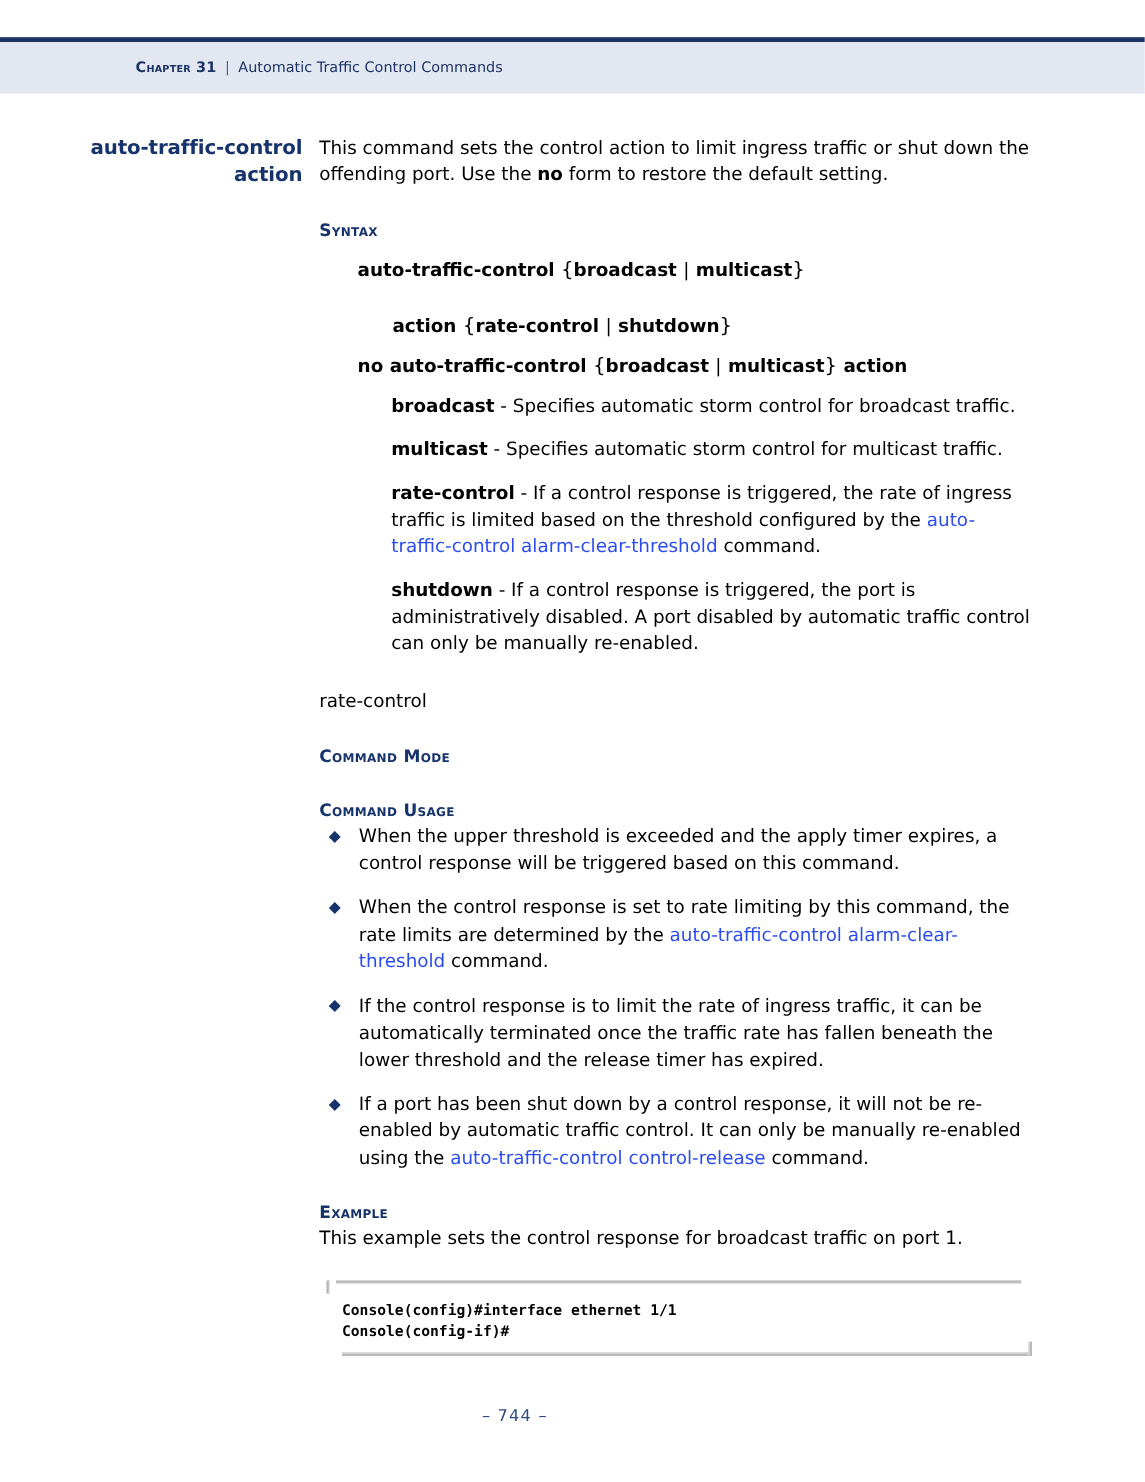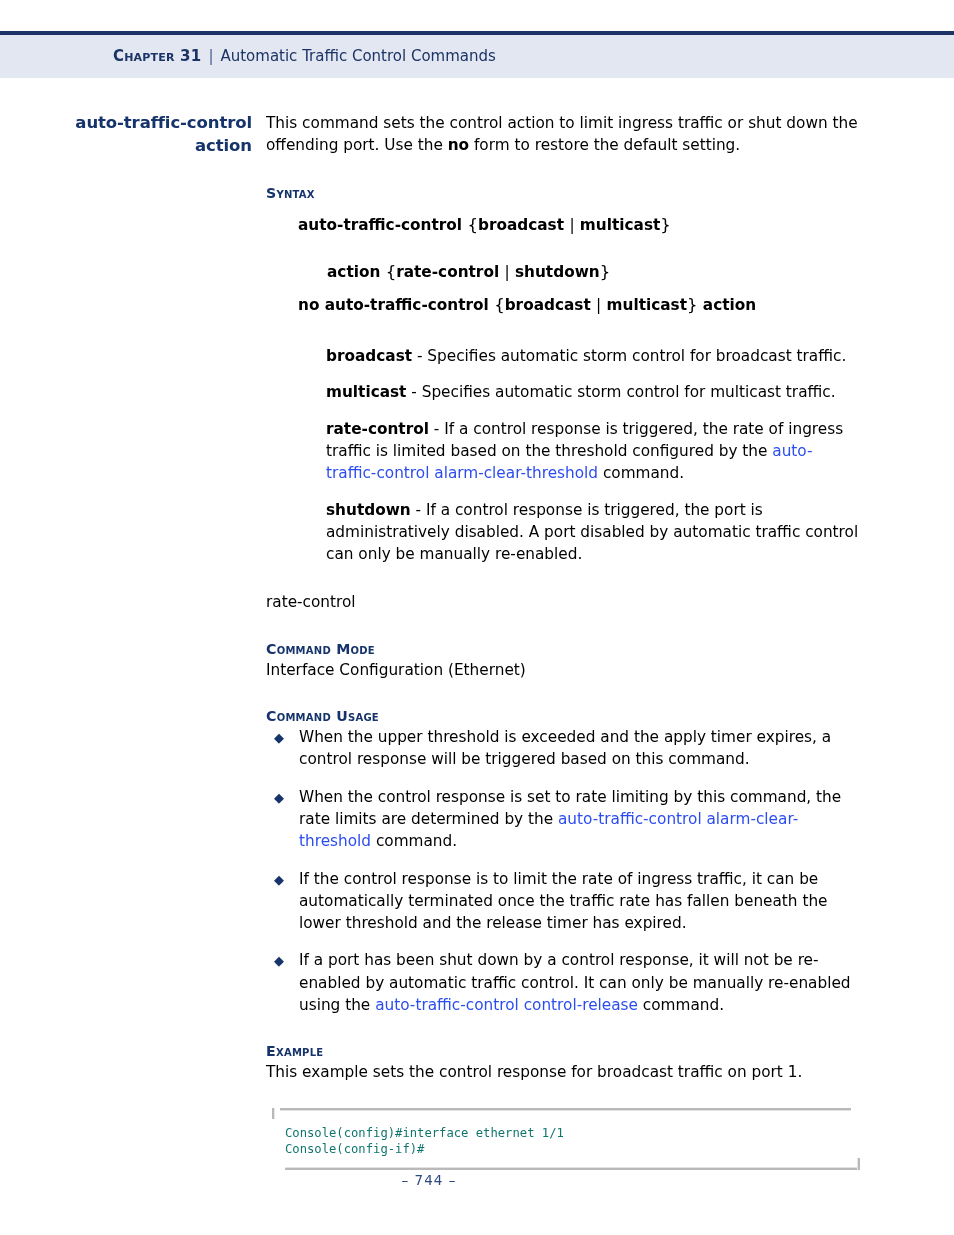--- a/index.html
+++ b/index.html
@@ -26,21 +26,21 @@
     background: #e3e7f1;
     border-top: 4px solid #1b3365;
     box-sizing: border-box;
   }
   .page-header-inner {
     position: absolute;
     left: 113px;
     top: 12px;
     white-space: nowrap;
     color: #1b3365;
-    font-size: 15px;
+    font-size: 12px;
     line-height: 18px;
   }
   .chapter-label {
     font-weight: bold;
     font-variant: small-caps;
     letter-spacing: 0.2px;
   }
   .header-sep {
     padding: 0 7px;
     color: #4a5f8e;
@@ -123,21 +123,21 @@
     font-size: 16.5px;
   }
   .pipe {
     font-weight: normal;
   }
   .syntax-gap { height: 10px; }
 
   
   .params {
     padding-left: 60px;
-    margin-top: 29px;
+    margin-top: 11px;
   }
   .param {
     font-size: 15.3px;
     line-height: 22.3px;
     margin-bottom: 14px;
   }
   .param:last-child { margin-bottom: 0; }
   .param b { font-weight: bold; }
 
   a.xref, .xref {
@@ -201,22 +201,23 @@
     width: 2px;
     height: 11px;
     background: #b9b9b9;
     border-right: 1px solid #e6e6e6;
   }
   .console-body {
     padding: 6px 0 4px 14px;
     font-family: "DejaVu Sans Mono", "Liberation Mono", monospace;
     font-size: 12.2px;
     line-height: 16.3px;
-    color: #0f766e;
+    color: #000000;
     white-space: pre;
+    font-weight: bold;
   }
   .console-bottom {
     position: relative;
     height: 12px;
   }
   .console-bottom .rule {
     position: absolute;
     left: 14px;
     right: 1px;
     bottom: 3px;
@@ -280,21 +281,20 @@
         <p class="param"><b>multicast</b><span> - Specifies automatic storm control for multicast traffic.</span></p>
         <p class="param"><b>rate-control</b><span> - If a control response is triggered, the rate of ingress traffic is limited based on the threshold configured by the </span><span class="xref">auto-traffic-control alarm-clear-threshold</span><span> command.</span></p>
         <p class="param"><b>shutdown</b><span> - If a control response is triggered, the port is administratively disabled. A port disabled by automatic traffic control can only be manually re-enabled.</span></p>
       </div>
 
       <div class="sp-sec"></div>
       <div class="value-line">rate-control</div>
 
       <div class="sp-sec"></div>
       <div class="sec-head">Command Mode</div>
-      <div class="value-line">Interface Configuration (Ethernet)</div>
 
       <div class="sp-sec"></div>
       <div class="sec-head">Command Usage</div>
       <ul class="usage">
         <li><span class="bullet">◆</span><span>When the upper threshold is exceeded and the apply timer expires, a control response will be triggered based on this command.</span></li>
         <li><span class="bullet">◆</span><span>When the control response is set to rate limiting by this command, the rate limits are determined by the </span><span class="xref">auto-traffic-control alarm-clear-threshold</span><span> command.</span></li>
         <li><span class="bullet">◆</span><span>If the control response is to limit the rate of ingress traffic, it can be automatically terminated once the traffic rate has fallen beneath the lower threshold and the release timer has expired.</span></li>
         <li><span class="bullet">◆</span><span>If a port has been shut down by a control response, it will not be re-enabled by automatic traffic control. It can only be manually re-enabled using the </span><span class="xref">auto-traffic-control control-release</span><span> command.</span></li>
       </ul>
 

